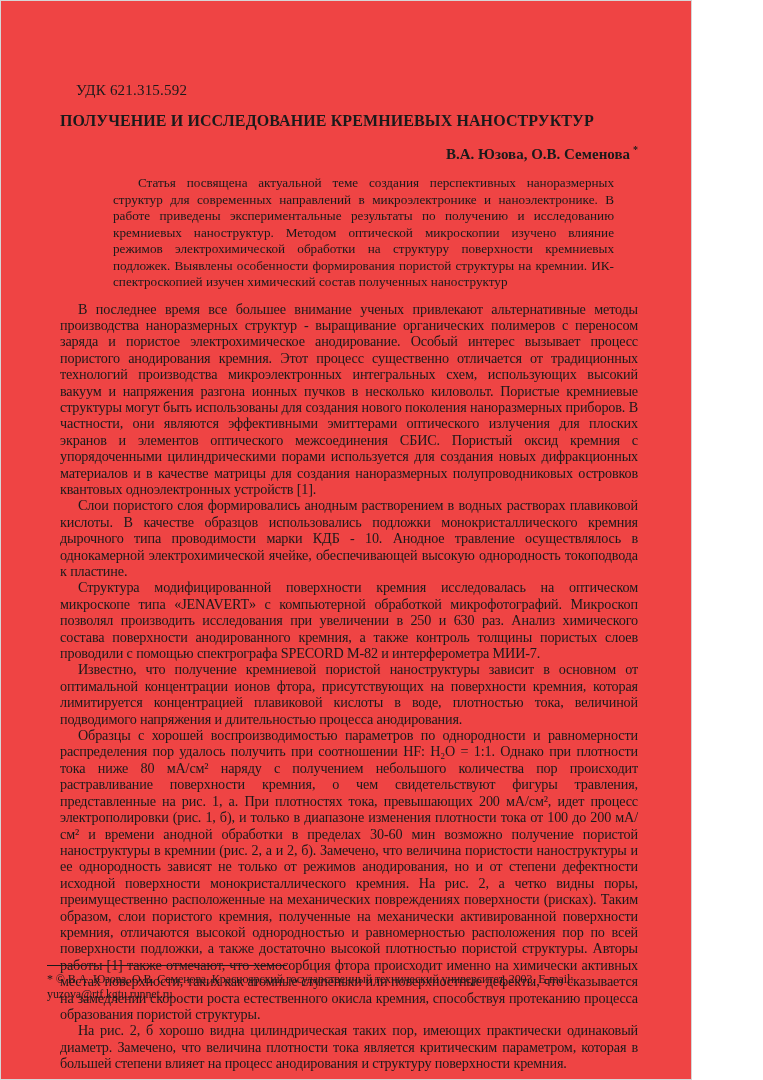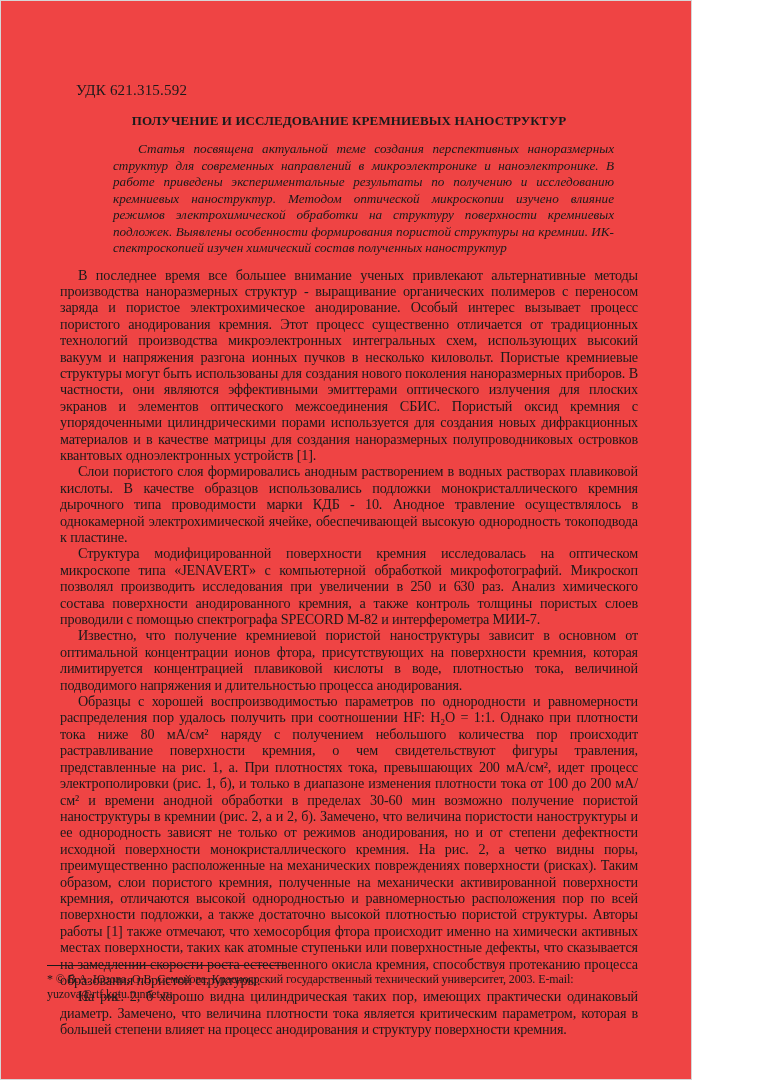--- a/index.html
+++ b/index.html
@@ -20,42 +20,40 @@
     overflow: hidden;
   }
   .udc {
     font-size: 15px;
     line-height: 18px;
     text-indent: 16px;
     letter-spacing: 0.2px;
   }
   .title {
     margin: 14px 0 0 0;
-    font-size: 13px;
+    font-size: 16px;
     line-height: 16px;
     font-weight: bold;
-    text-align: center;
     letter-spacing: 0.1px;
   }
   .authors {
     margin-top: 12px;
     font-size: 15px;
     line-height: 18px;
     font-weight: bold;
     text-align: right;
   }
   .authors sup {
     font-size: 10px;
     margin-left: 3px;
   }
   .abstract {
     margin: 12px 24px 0 53px;
     font-size: 13.2px;
     line-height: 16.5px;
-    font-style: italic;
     text-align: justify;
     text-indent: 25px;
   }
   .body-text {
     margin-top: 10px;
     font-size: 14.2px;
     line-height: 16.4px;
     letter-spacing: -0.15px;
     text-align: justify;
   }
@@ -83,20 +81,23 @@
 </style>
 </head>
 <body>
 
 <div class="page">
 
   <div class="udc">УДК 621.315.592</div>
 
   <h1 class="title">ПОЛУЧЕНИЕ И ИССЛЕДОВАНИЕ КРЕМНИЕВЫХ НАНОСТРУКТУР</h1>
 
+  <div class="authors">
+    <span>В.А. Юзова, О.В. Семенова</span><sup>*</sup>
+  </div>
 
   <div class="abstract">Статья посвящена актуальной теме создания перспективных наноразмерных структур для современных направлений в микроэлектронике и наноэлектронике. В работе приведены экспериментальные результаты по получению и исследованию кремниевых наноструктур. Методом оптической микроскопии изучено влияние режимов электрохимической обработки на структуру поверхности кремниевых подложек. Выявлены особенности формирования пористой структуры на кремнии. ИК-спектроскопией изучен химический состав полученных наноструктур</div>
 
   <div class="body-text">
     <p>В последнее время все большее внимание ученых привлекают альтернативные методы производства наноразмерных структур - выращивание органических полимеров с переносом заряда и пористое электрохимическое анодирование. Особый интерес вызывает процесс пористого анодирования кремния. Этот процесс существенно отличается от традиционных технологий производства микроэлектронных интегральных схем, использующих высокий вакуум и напряжения разгона ионных пучков в несколько киловольт. Пористые кремниевые структуры могут быть использованы для создания нового поколения наноразмерных приборов. В частности, они являются эффективными эмиттерами оптического излучения для плоских экранов и элементов оптического межсоединения СБИС. Пористый оксид кремния с упорядоченными цилиндрическими порами используется для создания новых дифракционных материалов и в качестве матрицы для создания наноразмерных полупроводниковых островков квантовых одноэлектронных устройств [1].</p>
     <p>Слои пористого слоя формировались анодным растворением в водных растворах плавиковой кислоты. В качестве образцов использовались подложки монокристаллического кремния дырочного типа проводимости марки КДБ - 10. Анодное травление осуществлялось в однокамерной электрохимической ячейке, обеспечивающей высокую однородность токоподвода к пластине.</p>
     <p>Структура модифицированной поверхности кремния исследовалась на оптическом микроскопе типа «JENAVERT» с компьютерной обработкой микрофотографий. Микроскоп позволял производить исследования при увеличении в 250 и 630 раз. Анализ химического состава поверхности анодированного кремния, а также контроль толщины пористых слоев проводили с помощью спектрографа SPECORD М-82 и интерферометра МИИ-7.</p>
     <p>Известно, что получение кремниевой пористой наноструктуры зависит в основном от оптимальной концентрации ионов фтора, присутствующих на поверхности кремния, которая лимитируется концентрацией плавиковой кислоты в воде, плотностью тока, величиной подводимого напряжения и длительностью процесса анодирования.</p>
     <p>Образцы с хорошей воспроизводимостью параметров по однородности и равномерности распределения пор удалось получить при соотношении HF: H₂O = 1:1. Однако при плотности тока ниже 80 мА/см² наряду с получением небольшого количества пор происходит растравливание поверхности кремния, о чем свидетельствуют фигуры травления, представленные на рис. 1, а. При плотностях тока, превышающих 200 мА/см², идет процесс электрополировки (рис. 1, б), и только в диапазоне изменения плотности тока от 100 до 200 мА/см² и времени анодной обработки в пределах 30-60 мин возможно получение пористой наноструктуры в кремнии (рис. 2, а и 2, б). Замечено, что величина пористости наноструктуры и ее однородность зависят не только от режимов анодирования, но и от степени дефектности исходной поверхности монокристаллического кремния. На рис. 2, а четко видны поры, преимущественно расположенные на механических повреждениях поверхности (рисках). Таким образом, слои пористого кремния, полученные на механически активированной поверхности кремния, отличаются высокой однородностью и равномерностью расположения пор по всей поверхности подложки, а также достаточно высокой плотностью пористой структуры. Авторы работы [1] также отмечают, что хемосорбция фтора происходит именно на химически активных местах поверхности, таких как атомные ступеньки или поверхностные дефекты, что сказывается на замедлении скорости роста естественного окисла кремния, способствуя протеканию процесса образования пористой структуры.</p>
     <p>На рис. 2, б хорошо видна цилиндрическая таких пор, имеющих практически одинаковый диаметр. Замечено, что величина плотности тока является критическим параметром, которая в большей степени влияет на процесс анодирования и структуру поверхности кремния.</p>

